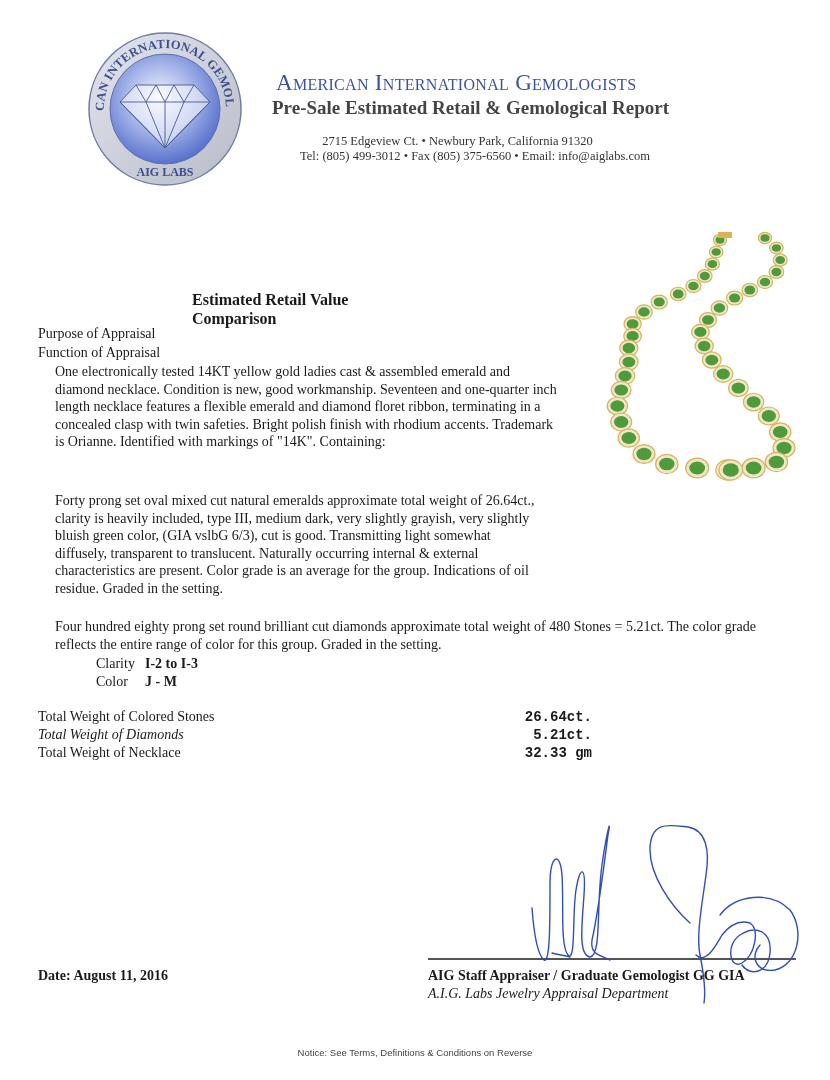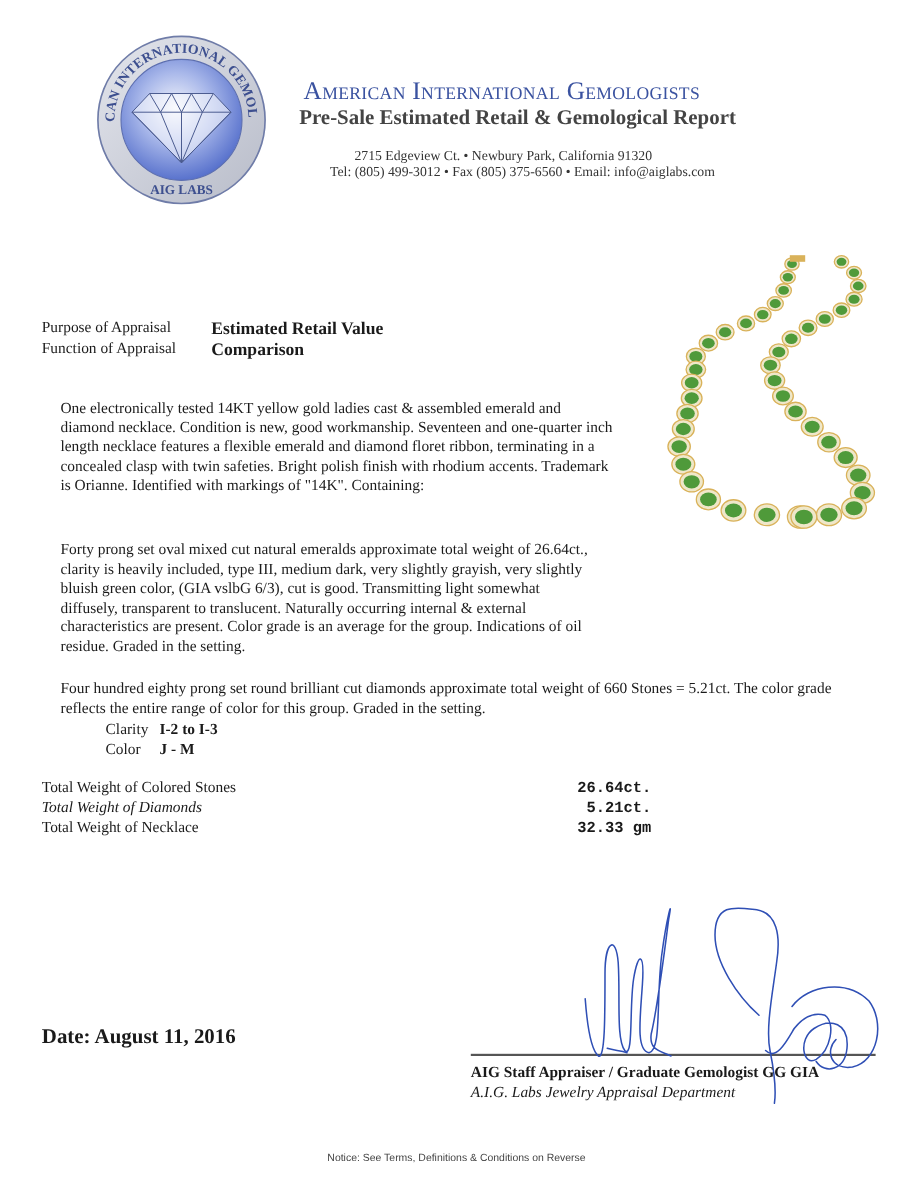--- a/index.html
+++ b/index.html
@@ -11,36 +11,36 @@
   #logo { left: 84px; top: 30px; width: 162px; height: 158px; }
   #brand-title { left: 276px; top: 70px; font-size: 23px; color: #3a52a0; letter-spacing: 0.3px;
                  font-variant: small-caps; font-weight: 400; white-space: nowrap; }
   #report-title { left: 272px; top: 97px; font-size: 19px; font-weight: 700; color: #444; white-space: nowrap; }
   #address { left: 0; width: 830px; top: 134px; text-align: center; font-size: 12.5px; color: #333;
              padding-left: 85px; box-sizing: border-box; }
   #contact { left: 0; width: 830px; top: 149px; text-align: center; font-size: 12.5px; color: #333;
              padding-left: 120px; box-sizing: border-box; }
 
   
-  .kv-label { font-size: 14px; }
+  .kv-label { font-size: 14px; margin-top: 35px; }
   .kv-value { font-size: 16px; font-weight: 700; }
 
   p.body { margin: 17px; font-size: 14px; line-height: 17.5px; }
 
   
   .spec-label { font-size: 14px; margin-left: 34px; }
   .spec-value { font-size: 14px; font-weight: 700; }
   .total-label { font-size: 14px; }
   .total-value { font-size: 14px; font-weight: 700; text-align: right; width: 160px; font-family: Liberation Mono, monospace; }
 
   #necklace { left: 598px; top: 228px; width: 200px; height: 285px; }
 
   #sig-line { left: 428px; top: 958px; width: 368px; height: 2px; background: #555; }
   #signature { left: 520px; top: 805px; width: 290px; height: 200px; }
-  #date { left: 38px; top: 932px; font-size: 19px; font-weight: 700; }
+  #date { left: 38px; top: 968px; font-size: 14px; font-weight: 700; }
   #appraiser-title { left: 428px; top: 968px; font-size: 14px; font-weight: 700; white-space: nowrap; }
   #appraiser-dept { left: 428px; top: 986px; font-size: 14px; font-style: italic; white-space: nowrap; }
   #notice { left: 0; width: 830px; top: 1047px; text-align: center; font-family: "Liberation Sans", sans-serif;
             font-size: 9.5px; color: #444; }
 </style>
 </head>
 <body>
 
 <svg id="logo" class="abs" viewBox="0 0 162 158">
   <defs>
@@ -256,21 +256,21 @@
 <div class="abs kv-label" style="left:38px; top:310px;">Function of Appraisal</div>
 <div class="abs kv-value" style="left:192px; top:310px;">Comparison</div>
 
 <div class="abs" style="left:38px; top:346px; width:540px;">
   <p class="body">One electronically tested 14KT yellow gold ladies cast &amp; assembled emerald and diamond necklace. Condition is new, good workmanship.  Seventeen and one-quarter inch length necklace features a flexible emerald and diamond floret ribbon, terminating in a concealed clasp with twin safeties. Bright polish finish with rhodium accents.  Trademark is Orianne.  Identified with markings of "14K".  Containing:</p>
 </div>
 <div class="abs" style="left:38px; top:475px; width:520px;">
   <p class="body">Forty prong set oval mixed cut natural emeralds approximate total weight of 26.64ct., clarity is heavily included, type III, medium dark, very slightly grayish, very slightly bluish green color, (GIA vslbG 6/3), cut is good.    Transmitting light somewhat diffusely, transparent to translucent. Naturally occurring internal &amp; external characteristics are present. Color grade is an average for the group. Indications of oil residue. Graded in the setting.</p>
 </div>
 <div class="abs" style="left:38px; top:601px; width:760px;">
-  <p class="body">Four hundred eighty prong set round brilliant cut diamonds approximate total weight of 660 Stones = 5.21ct.  The color grade reflects the entire range of color for this group. Graded in the setting.</p>
+  <p class="body">Four hundred eighty prong set round brilliant cut diamonds approximate total weight of 480 Stones = 5.21ct.  The color grade reflects the entire range of color for this group. Graded in the setting.</p>
 </div>
 
 <div class="abs spec-label" style="left:62px; top:656px;">Clarity</div>
 <div class="abs spec-value" style="left:145px; top:656px;">I-2 to I-3</div>
 <div class="abs spec-label" style="left:62px; top:674px;">Color</div>
 <div class="abs spec-value" style="left:145px; top:674px;">J - M</div>
 
 <div class="abs total-label" style="left:38px; top:709px;">Total Weight of Colored Stones</div>
 <div class="abs total-value" style="left:432px; top:709px;">26.64ct.</div>
 <div class="abs total-label" style="left:38px; top:727px;font-style:italic;">Total Weight of Diamonds</div>

